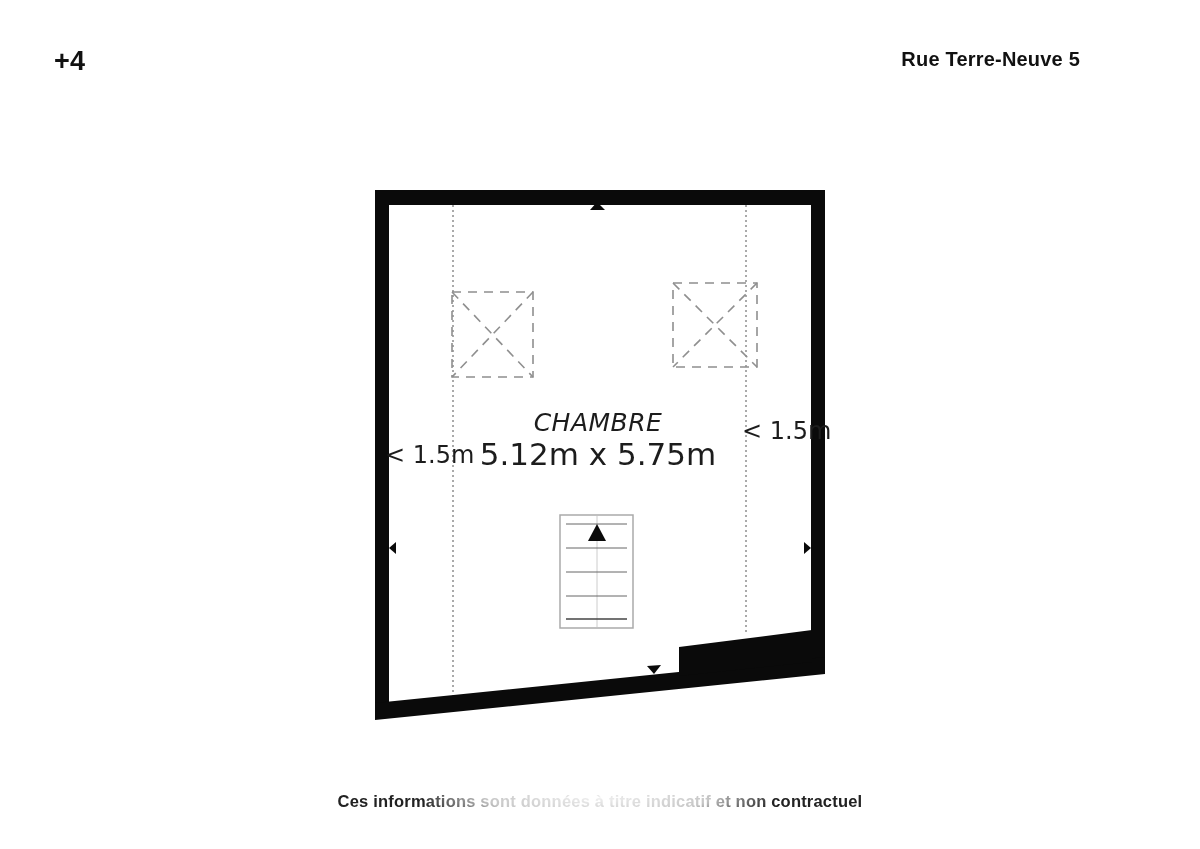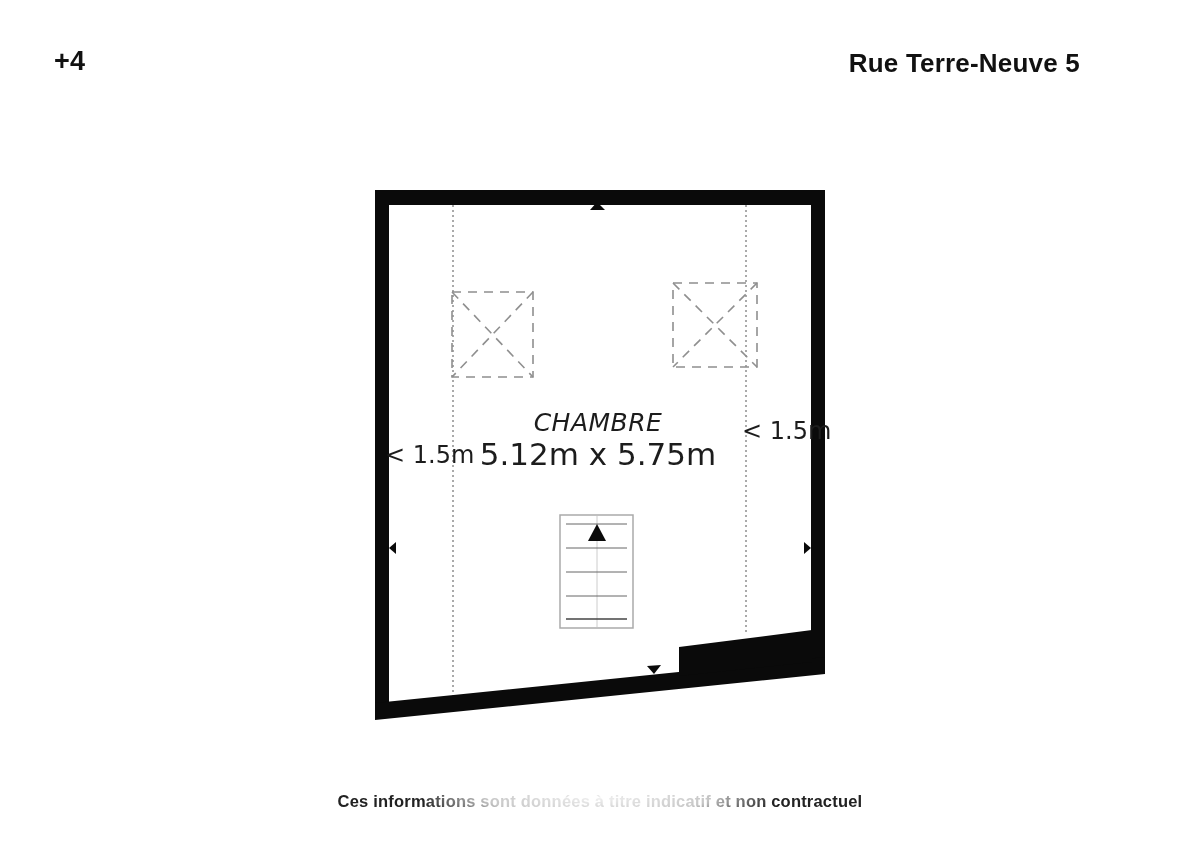--- a/index.html
+++ b/index.html
@@ -26,21 +26,21 @@
   .wm-fade{
     background:radial-gradient(ellipse at center, rgba(255,255,255,.93) 0%, rgba(255,255,255,.75) 45%, rgba(255,255,255,0) 75%);
     pointer-events:none;
   }
   svg{display:block;}
 </style>
 </head>
 <body>
 
 <div class="abs hdr" style="left:54px;top:46px;">+4</div>
-<div class="abs hdr" style="right:120px;top:48px;font-size:26px;">Rue Terre-Neuve 5</div>
+<div class="abs hdr" style="right:120px;top:48px;font-size:20px;">Rue Terre-Neuve 5</div>
 
 <svg class="abs" style="left:0;top:0;" width="1200" height="849" viewBox="0 0 1200 849">
 
   <g stroke="#555" stroke-width="1" stroke-dasharray="2,3">
     <line x1="453" y1="205" x2="453" y2="697"></line>
     <line x1="746" y1="205" x2="746" y2="633"></line>
   </g>
 
   <g fill="none" stroke="#8f8f8f" stroke-width="1.6" stroke-dasharray="9,7">
     <rect x="452" y="292" width="81" height="85"></rect>

